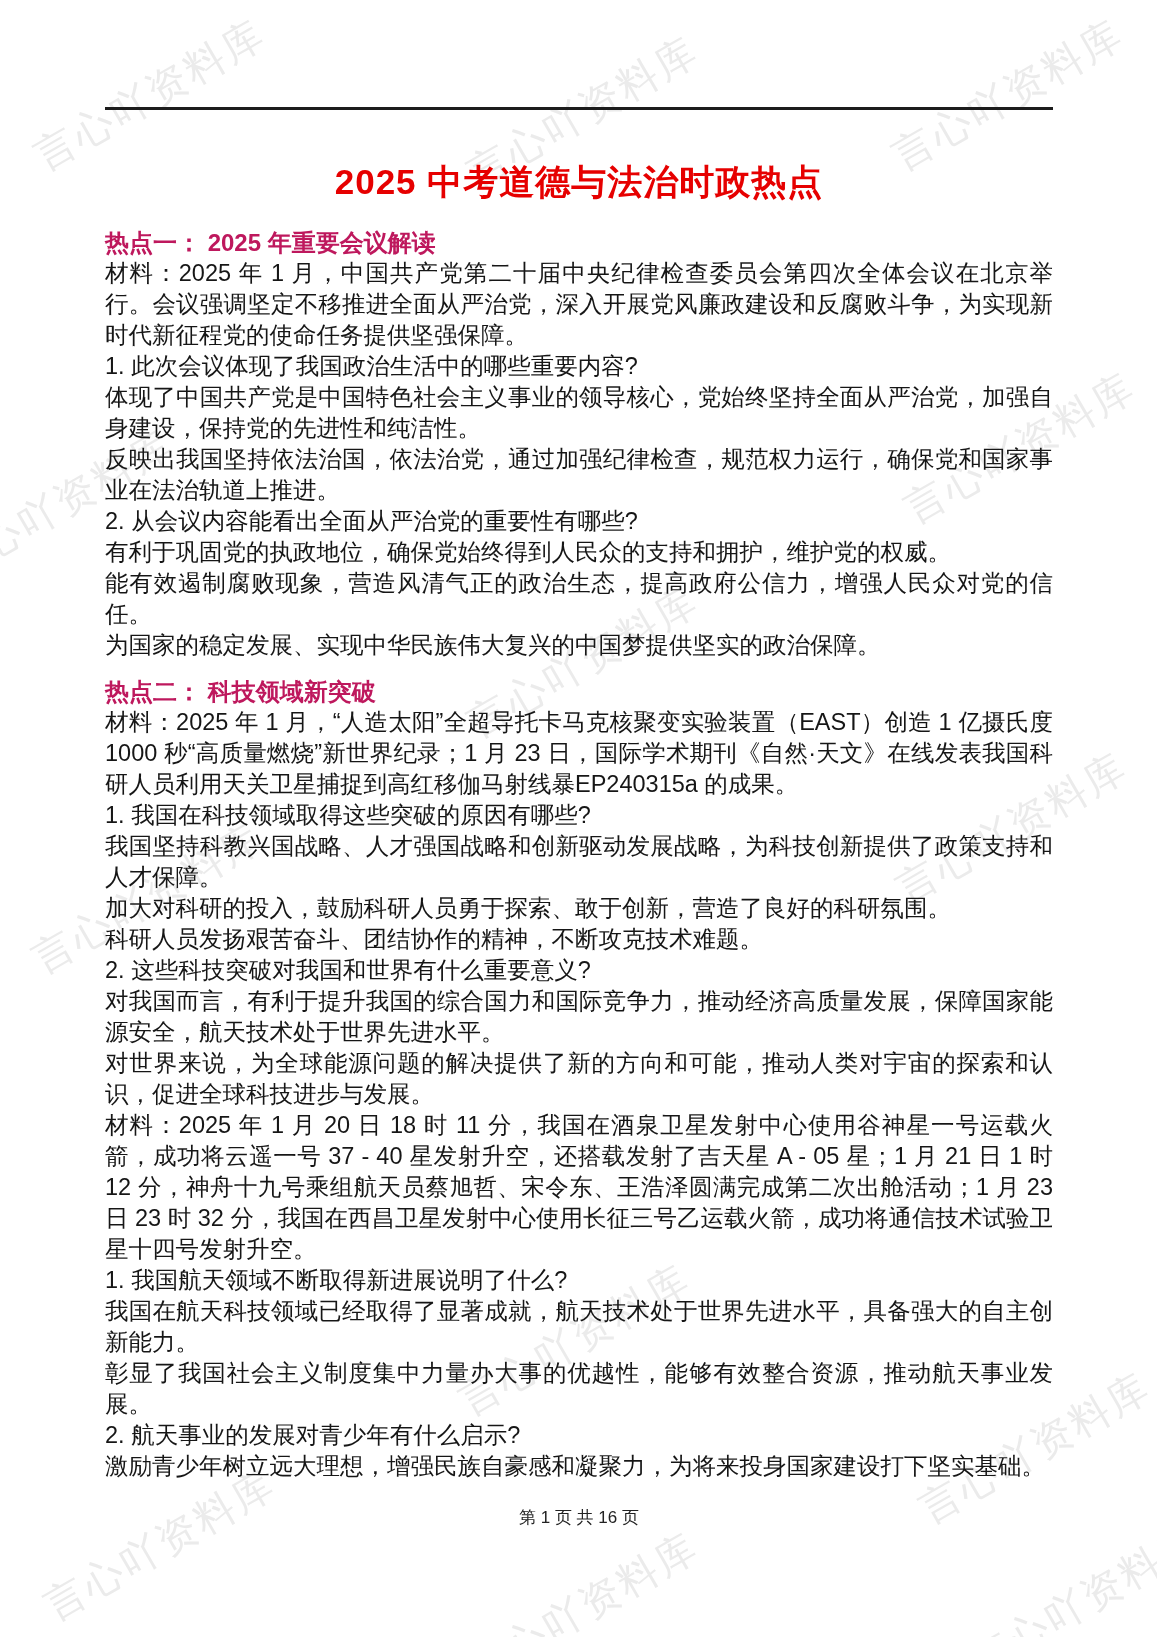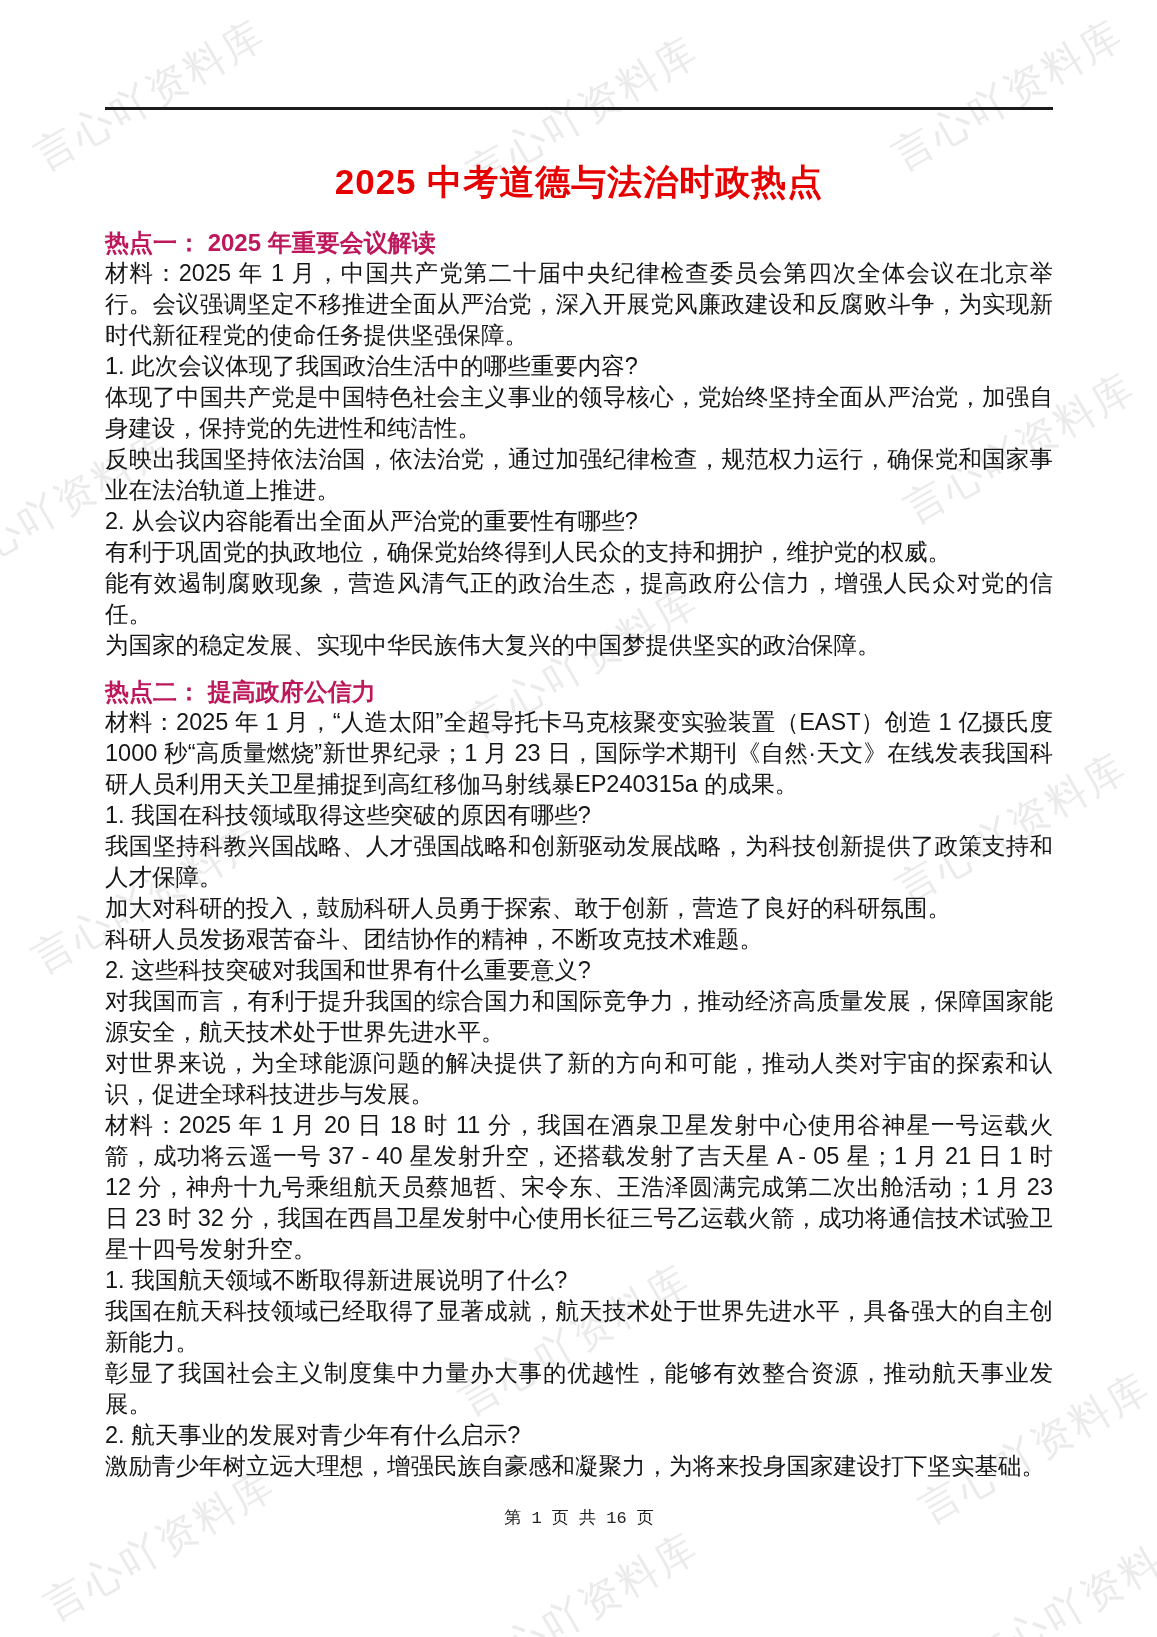--- a/index.html
+++ b/index.html
@@ -46,21 +46,21 @@
   .content p.para{
     margin:0;
     font-size:23.5px;
     line-height:31px;
     text-align:justify;
     color:#161616;
   }
   .footer{
     margin-top:24px;
     text-align:center;
-    font-family:Liberation Mono, monospace;
+    font-family:Liberation Sans, sans-serif;
     font-size:17px;
     color:#222222;
   }
 </style>
 </head>
 <body>
 
 <div class="page">
 
   <div class="wm-layer">
@@ -91,21 +91,21 @@
       <p class="para">1. 此次会议体现了我国政治生活中的哪些重要内容?</p>
       <p class="para">体现了中国共产党是中国特色社会主义事业的领导核心，党始终坚持全面从严治党，加强自身建设，保持党的先进性和纯洁性。</p>
       <p class="para">反映出我国坚持依法治国，依法治党，通过加强纪律检查，规范权力运行，确保党和国家事业在法治轨道上推进。</p>
       <p class="para">2. 从会议内容能看出全面从严治党的重要性有哪些?</p>
       <p class="para">有利于巩固党的执政地位，确保党始终得到人民众的支持和拥护，维护党的权威。</p>
       <p class="para">能有效遏制腐败现象，营造风清气正的政治生态，提高政府公信力，增强人民众对党的信任。</p>
       <p class="para">为国家的稳定发展、实现中华民族伟大复兴的中国梦提供坚实的政治保障。</p>
     </section>
 
     <section>
-      <h2 class="sec-heading">热点二： 提高政府公信力</h2>
+      <h2 class="sec-heading">热点二： 科技领域新突破</h2>
       <p class="para">材料：2025 年 1 月，“人造太阳”全超导托卡马克核聚变实验装置（EAST）创造 1 亿摄氏度 1000 秒“高质量燃烧”新世界纪录；1 月 23 日，国际学术期刊《自然·天文》在线发表我国科研人员利用天关卫星捕捉到高红移伽马射线暴EP240315a 的成果。</p>
       <p class="para">1. 我国在科技领域取得这些突破的原因有哪些?</p>
       <p class="para">我国坚持科教兴国战略、人才强国战略和创新驱动发展战略，为科技创新提供了政策支持和人才保障。</p>
       <p class="para">加大对科研的投入，鼓励科研人员勇于探索、敢于创新，营造了良好的科研氛围。</p>
       <p class="para">科研人员发扬艰苦奋斗、团结协作的精神，不断攻克技术难题。</p>
       <p class="para">2. 这些科技突破对我国和世界有什么重要意义?</p>
       <p class="para">对我国而言，有利于提升我国的综合国力和国际竞争力，推动经济高质量发展，保障国家能源安全，航天技术处于世界先进水平。</p>
       <p class="para">对世界来说，为全球能源问题的解决提供了新的方向和可能，推动人类对宇宙的探索和认识，促进全球科技进步与发展。</p>
     </section>
 

